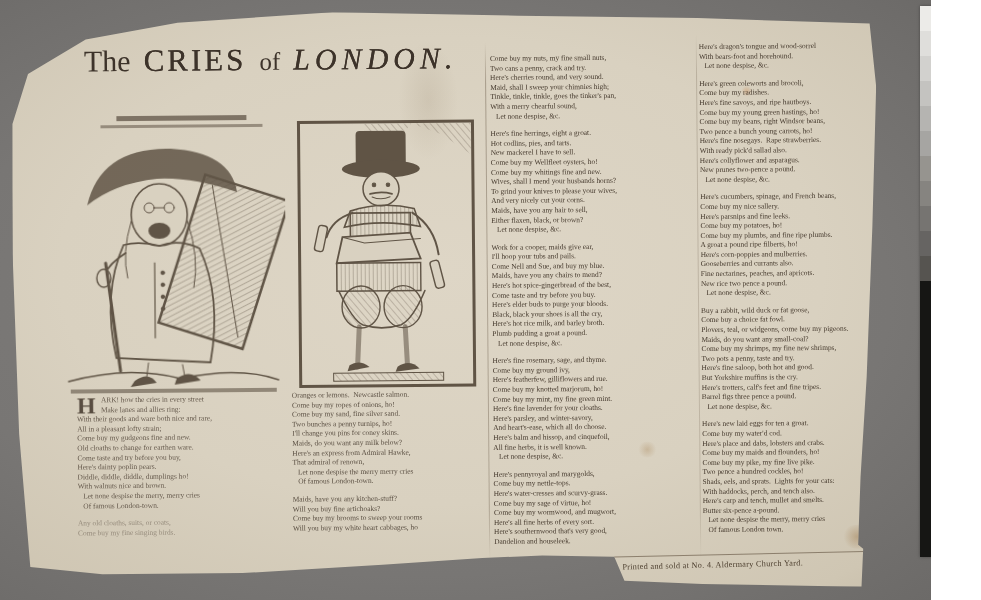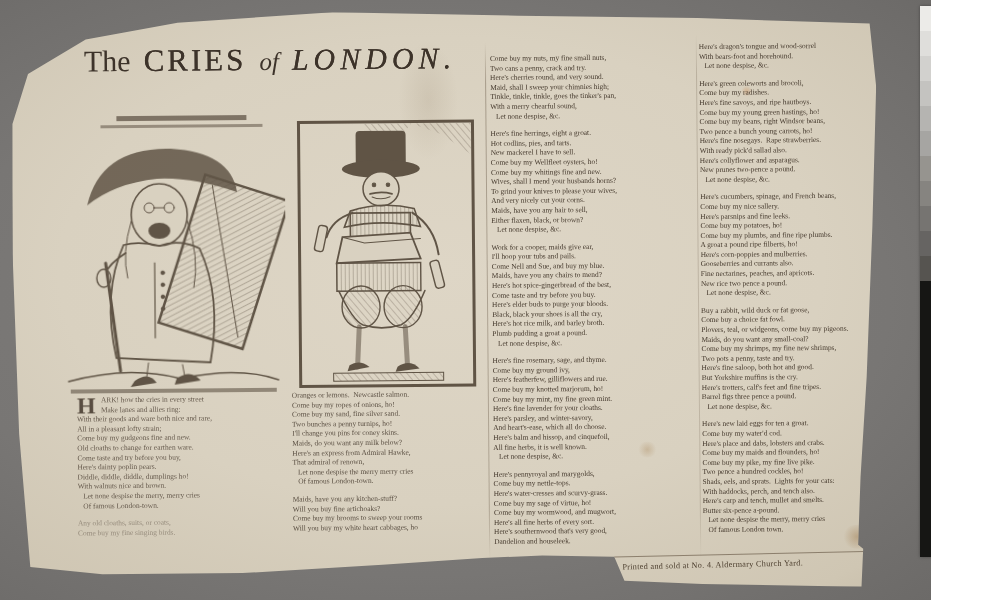--- a/index.html
+++ b/index.html
@@ -20,21 +20,21 @@
   .stain{position:absolute;border-radius:50%;pointer-events:none;}
   .stain.s1{left:840px;top:528px;width:30px;height:24px;background:radial-gradient(circle,rgba(150,108,58,.38),transparent 70%);}
   .stain.s2{left:636px;top:443px;width:20px;height:16px;background:radial-gradient(circle,rgba(160,120,70,.30),transparent 70%);}
   .stain.s3{left:743px;top:88px;width:11px;height:11px;background:radial-gradient(circle,rgba(196,122,58,.35),transparent 70%);}
   .stain.s4{left:400px;top:40px;width:60px;height:120px;background:radial-gradient(ellipse,rgba(120,100,72,.12),transparent 70%);}
   
   .title{position:absolute;left:86px;top:40px;width:404px;display:flex;align-items:baseline;
     gap:13px;color:#3d332a;white-space:nowrap;}
   .title .t1{font-size:30px;}
   .title .t2{font-size:31px;letter-spacing:3px;text-shadow:0 0 .6px #3d332a;}
-  .title .t3{font-size:25px;font-style:italic;}
+  .title .t3{font-size:25px;}
   .title .t4{font-size:30px;font-style:italic;letter-spacing:5px;text-shadow:0 0 .6px #3d332a;}
   
   .cut{position:absolute;}
   .cut svg{display:block;}
   
   .col{position:absolute;font-size:7.4px;line-height:9.6px;color:#44382c;}
   .col .stanza{margin-bottom:8px;}
   .col .line{white-space:pre;}
   .col3{left:492px;top:54px;width:206px;}
   .col4{left:701px;top:44px;width:180px;}

